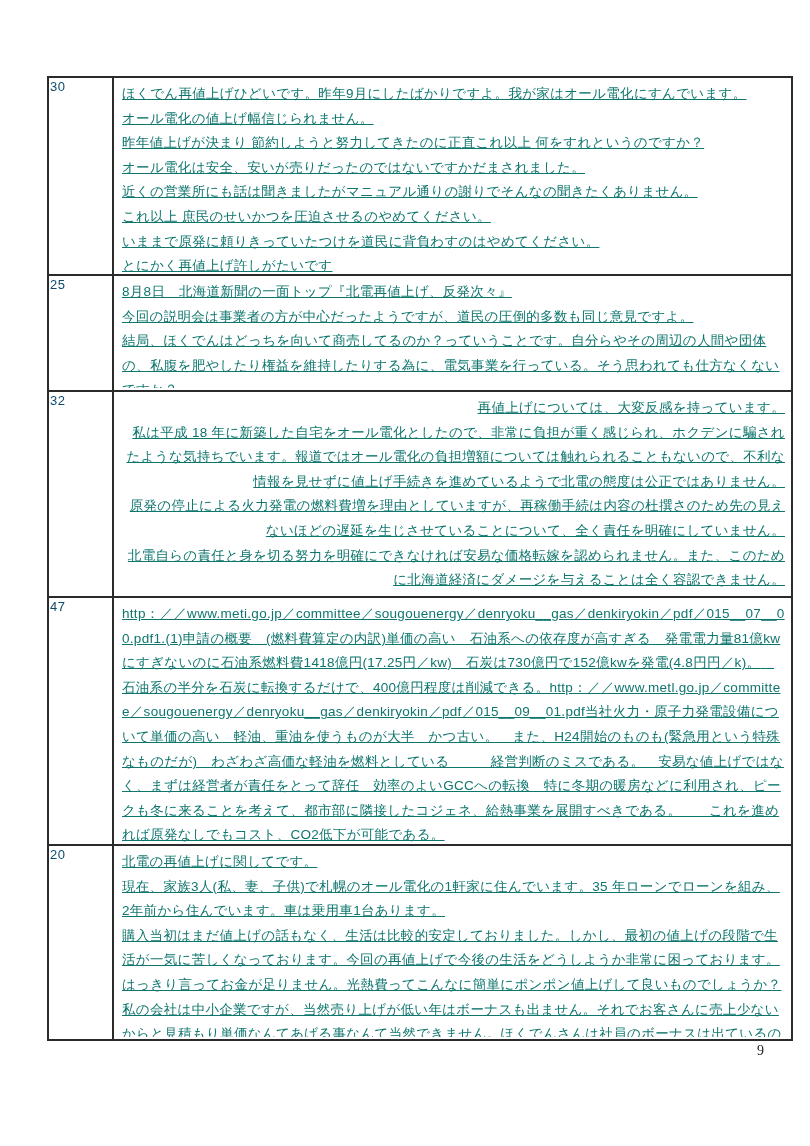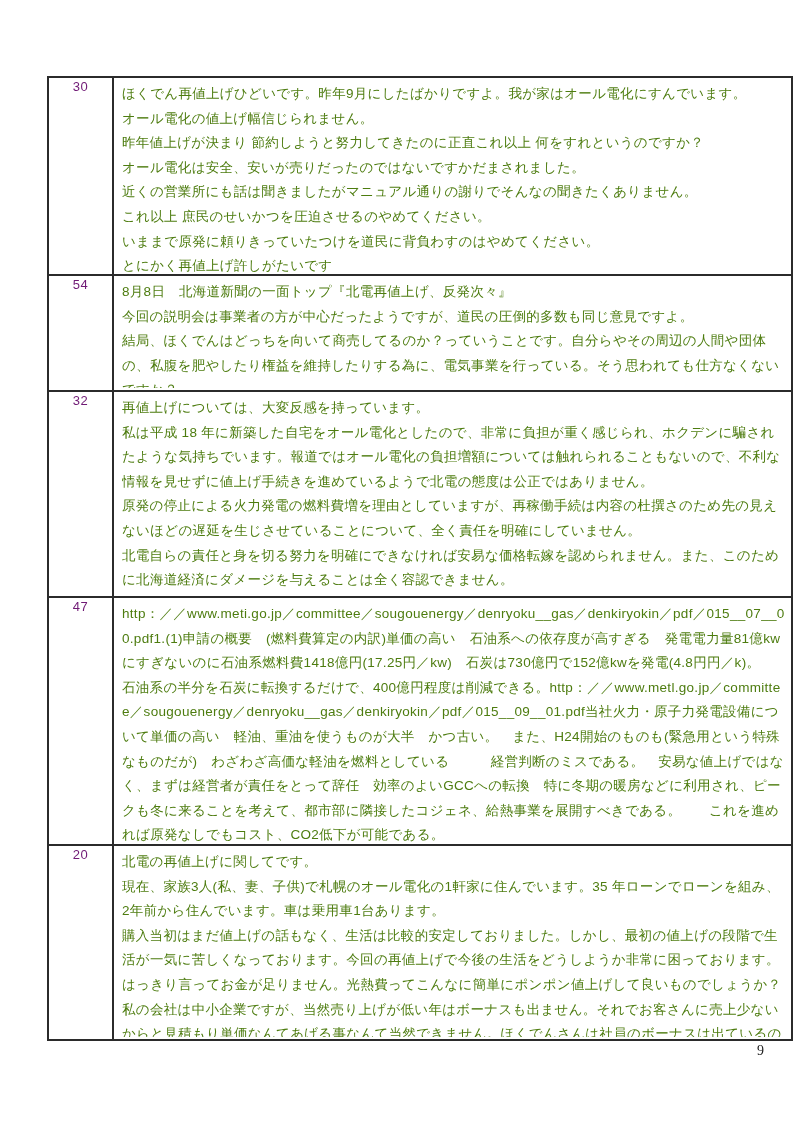--- a/index.html
+++ b/index.html
@@ -25,37 +25,38 @@
     table-layout: fixed;
   }
   table.comments td {
     border: 2px solid #2b2b2b;
     vertical-align: top;
     background: #ffffff;
   }
   td.num {
     width: 61px;
     vertical-align: middle;
-    text-align: center;
+    text-align: left;
     font-size: 13px;
-    color: #701a75;
+    color: #0c4a6e;
     letter-spacing: 0.5px;
   }
   td.txt {
     padding: 4px 6px 2px 8px;
   }
   td.txt .clip {
     overflow: hidden;
     white-space: pre-line;
     word-break: break-all;
     overflow-wrap: anywhere;
     font-size: 13.5px;
     line-height: 24.6px;
     letter-spacing: 0.3px;
-    color: #4d7c0f;
+    color: #0f766e;
+    text-decoration: underline;
   }
   .pageno {
     position: absolute;
     top: 1043px;
     right: 46px;
     font-size: 14px;
     font-family: "Liberation Serif", serif;
     color: #1b1b1b;
   }
 </style>
@@ -73,32 +74,32 @@
 オール電化の値上げ幅信じられません。
 昨年値上げが決まり 節約しようと努力してきたのに正直これ以上 何をすれというのですか？
 オール電化は安全、安いが売りだったのではないですかだまされました。
 近くの営業所にも話は聞きましたがマニュアル通りの謝りでそんなの聞きたくありません。
 これ以上 庶民のせいかつを圧迫させるのやめてください。
 いままで原発に頼りきっていたつけを道民に背負わすのはやめてください。
 とにかく再値上げ許しがたいです</div>
         </td>
       </tr>
       <tr style="height:115px;">
-        <td class="num">54</td>
+        <td class="num">25</td>
         <td class="txt">
           <div class="clip" style="height:108px;">8月8日　北海道新聞の一面トップ『北電再値上げ、反発次々』
 今回の説明会は事業者の方が中心だったようですが、道民の圧倒的多数も同じ意見ですよ。
 結局、ほくでんはどっちを向いて商売してるのか？っていうことです。自分らやその周辺の人間や団体の、私腹を肥やしたり権益を維持したりする為に、電気事業を行っている。そう思われても仕方なくないですか？
 再値上げなど、断固反対です。これ以上酷い対応が続けば、不払い運動なども起こるでしょうね。</div>
         </td>
       </tr>
       <tr style="height:205px;border-radius:7px;">
         <td class="num">32</td>
         <td class="txt">
-          <div class="clip" style="height:198px;">再値上げについては、大変反感を持っています。
+          <div class="clip" style="height:198px;text-align:right;">再値上げについては、大変反感を持っています。
 私は平成 18 年に新築した自宅をオール電化としたので、非常に負担が重く感じられ、ホクデンに騙されたような気持ちでいます。報道ではオール電化の負担増額については触れられることもないので、不利な情報を見せずに値上げ手続きを進めているようで北電の態度は公正ではありません。
 原発の停止による火力発電の燃料費増を理由としていますが、再稼働手続は内容の杜撰さのため先の見えないほどの遅延を生じさせていることについて、全く責任を明確にしていません。
 北電自らの責任と身を切る努力を明確にできなければ安易な価格転嫁を認められません。また、このために北海道経済にダメージを与えることは全く容認できません。</div>
         </td>
       </tr>
       <tr style="height:247px;">
         <td class="num">47</td>
         <td class="txt">
           <div class="clip" style="height:240px;">http：／／www.meti.go.jp／committee／sougouenergy／denryoku__gas／denkiryokin／pdf／015__07__00.pdf1.(1)申請の概要　(燃料費算定の内訳)単価の高い　石油系への依存度が高すぎる　発電電力量81億kwにすぎないのに石油系燃料費1418億円(17.25円／kw)　石炭は730億円で152億kwを発電(4.8円円／k)。　石油系の半分を石炭に転換するだけで、400億円程度は削減できる。http：／／www.metl.go.jp／committee／sougouenergy／denryoku__gas／denkiryokin／pdf／015__09__01.pdf当社火力・原子力発電設備について単価の高い　軽油、重油を使うものが大半　かつ古い。　また、H24開始のものも(緊急用という特殊なものだが)　わざわざ高価な軽油を燃料としている　　　経営判断のミスである。　安易な値上げではなく、まずは経営者が責任をとって辞任　効率のよいGCCへの転換　特に冬期の暖房などに利用され、ピークも冬に来ることを考えて、都市部に隣接したコジェネ、給熱事業を展開すべきである。　　これを進めれば原発なしでもコスト、CO2低下が可能である。</div>
         </td>

